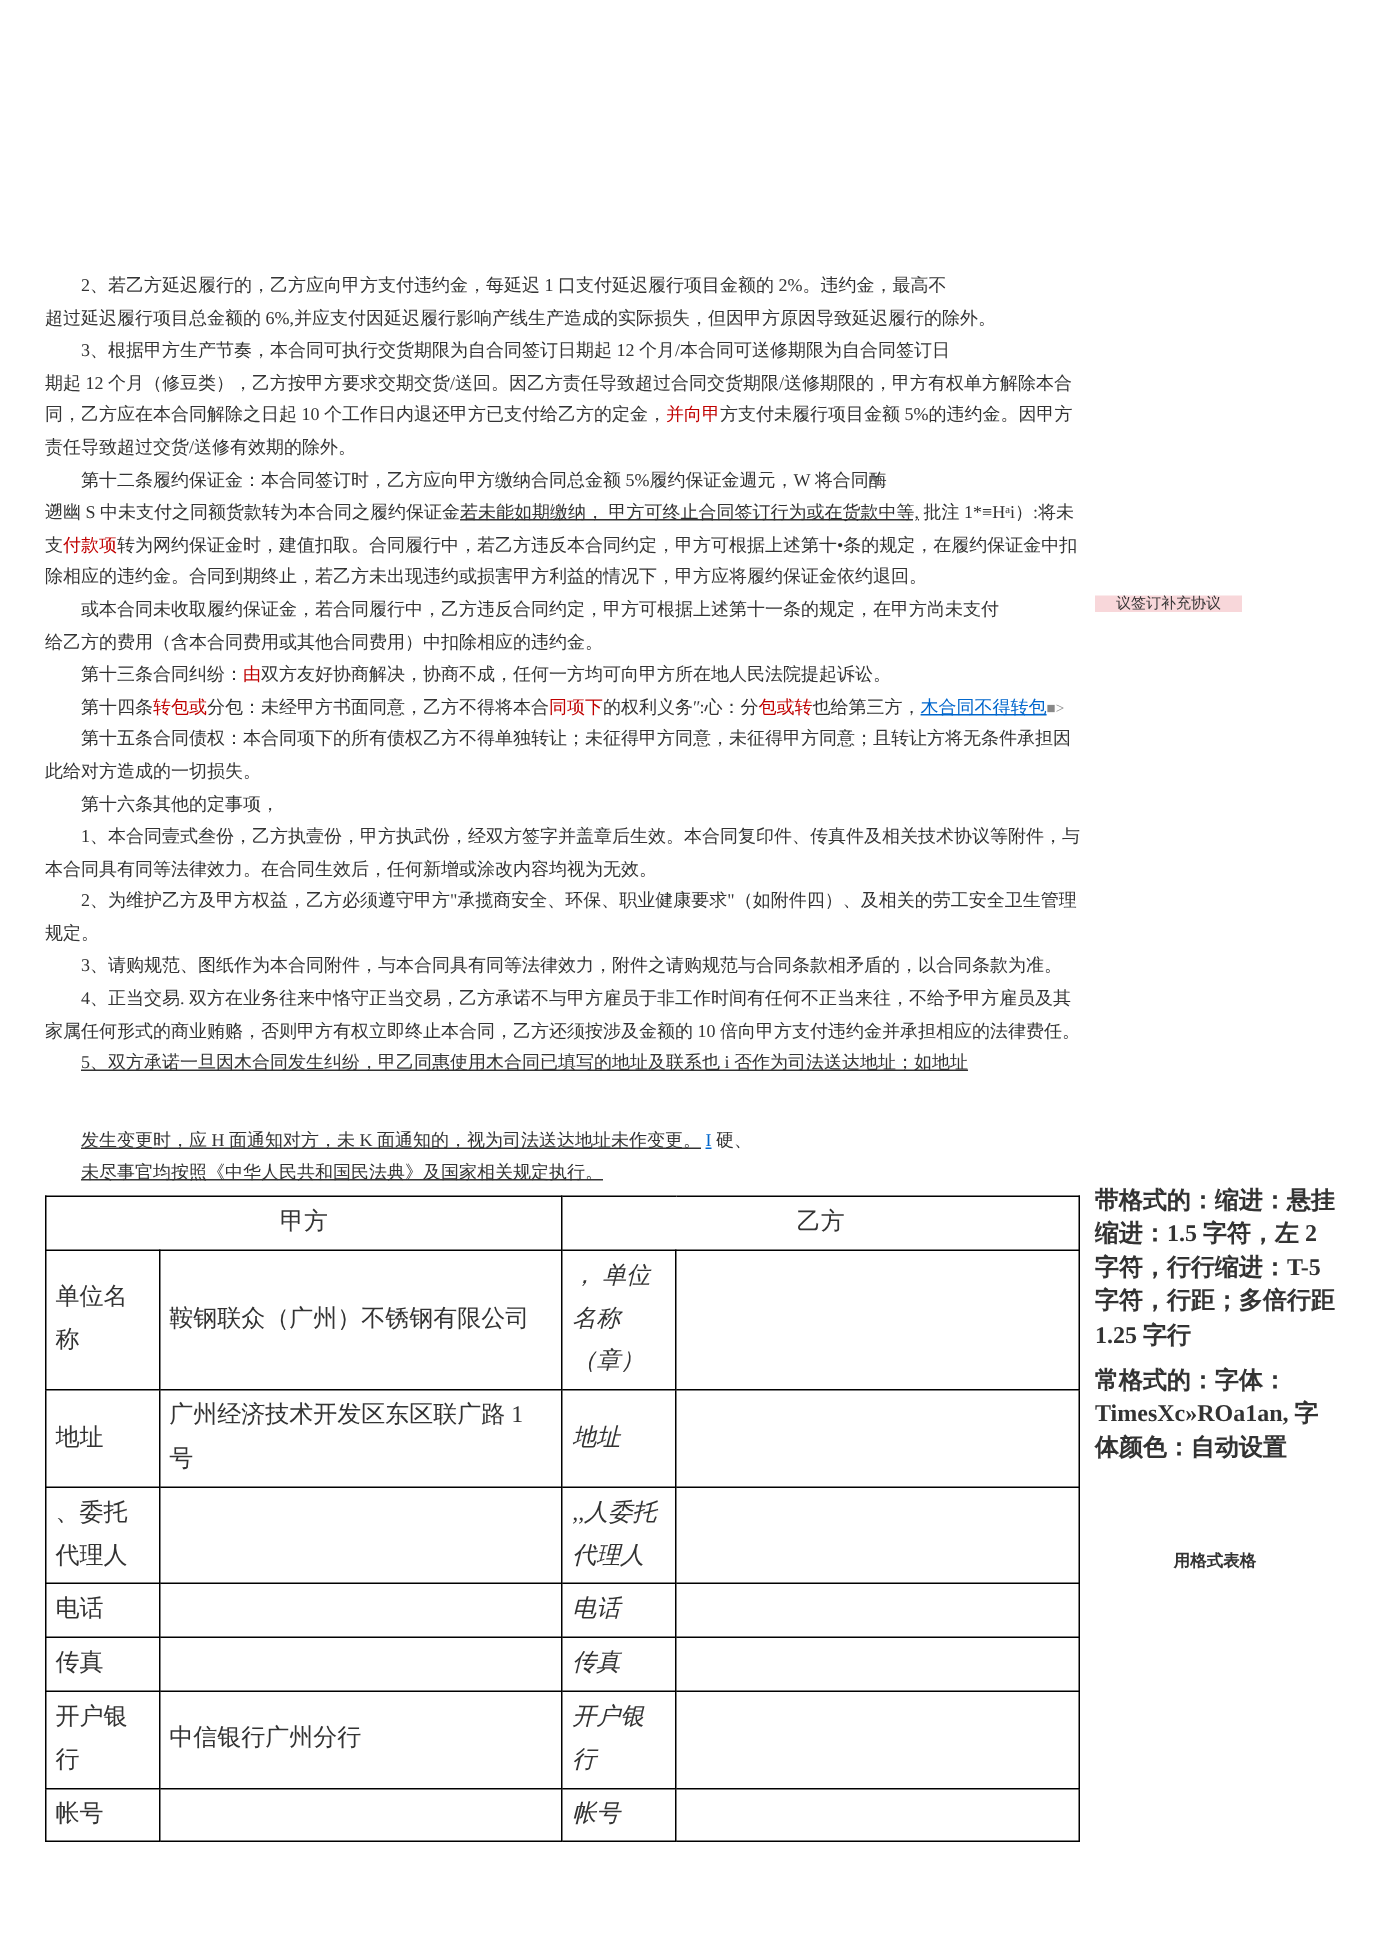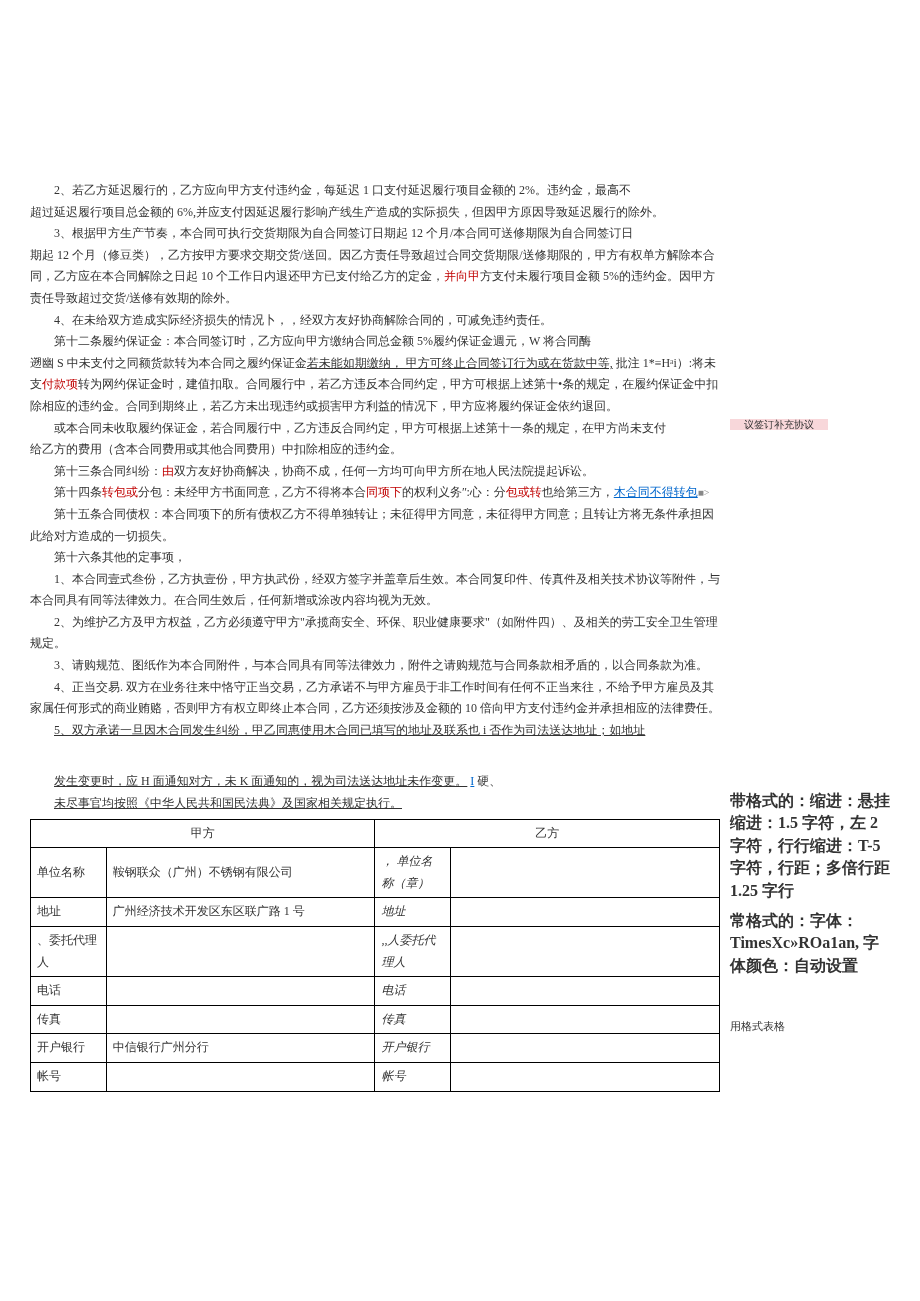--- a/index.html
+++ b/index.html
@@ -32,21 +32,21 @@
     right: -165px;
     font-size: 10px;
     color: #444;
     line-height: 1.4;
     width: 155px;
   }
   .sig-table {
     border-collapse: collapse;
     width: 100%;
     margin-top: 4px;
-    font-size: 12px;
+    font-size: 16px;
   }
   .sig-table td {
     border: 1px solid #000;
     padding: 3px 6px;
     vertical-align: middle;
   }
   .sig-table .header-row td {
     text-align: center;
   }
   .col1 { width: 11%; }
@@ -63,23 +63,24 @@
     padding-left: 10px;
   }
   .side-note {
     font-size: 16px;
     color: #333;
     line-height: 1.4;
     margin-bottom: 8px;
     font-weight: bold;
   }
   .side-note-bold {
-    font-weight: normal;
+    font-weight: bold;
     font-size: 11px;
-    margin-top: 42px;
+    margin-top: 57px;
+    text-align: center;
   }
   .inline-marker {
     color: #888;
     font-size: 10px;
   }
   .spacer-top { height: 160px; }
 </style>
 </head>
 <body>
 
@@ -89,21 +90,20 @@
 <div class="content-area">
 
   <p class="para">2、若乙方延迟履行的，乙方应向甲方支付违约金，每延迟 1 口支付延迟履行项目金额的 2%。违约金，最高不</p>
   <p class="para-noindent">超过延迟履行项目总金额的 6%,并应支付因延迟履行影响产线生产造成的实际损失，但因甲方原因导致延迟履行的除外。</p>
 
   <p class="para">3、根据甲方生产节奏，本合同可执行交货期限为自合同签订日期起 12 个月/本合同可送修期限为自合同签订日</p>
   <p class="para-noindent">
     <span>期起 12 个月（修豆类），乙方按甲方要求交期交货/送回。因乙方责任导致超过合同交货期限/送修期限的，甲方有权单方解除本合同，乙方应在本合同解除之日起 10 个工作日内退还甲方已支付给乙方的定金，</span><span class="red">并向甲</span><span>方支付未履行项目金额 5%的违约金。因甲方责任导致超过交货/送修有效期的除外。</span>
   </p>
 
-  <p class="para">4、在未给双方造成实际经济损失的情况卜，，经双方友好协商解除合同的，可减免违约责任。</p>
 
   <p class="para">第十二条履约保证金：本合同签订时，乙方应向甲方缴纳合同总金额 5%履约保证金週元，W 将合同酶</p>
   <p class="para-noindent">
     <span>遡幽 S 中未支付之同额货款转为本合同之履约保证金</span><span class="underline">若未能如期缴纳， 甲方可终止合同签订行为或在货款中等,</span><span> 批注 1*≡Hᵃi）:将未支</span><span class="red">付款项</span><span>转为网约保证金时，建值扣取。合同履行中，若乙方违反本合同约定，甲方可根据上述第十•条的规定，在履约保证金中扣除相应的违约金。合同到期终止，若乙方未出现违约或损害甲方利益的情况下，甲方应将履约保证金依约退回。</span>
   </p>
 
   <div style="position:relative">
     <p class="para">
       <span>或本合同未收取履约保证金，若合同履行中，乙方违反合同约定，甲方可根据上述第十一条的规定，在甲方尚未支付</span>
     </p>

